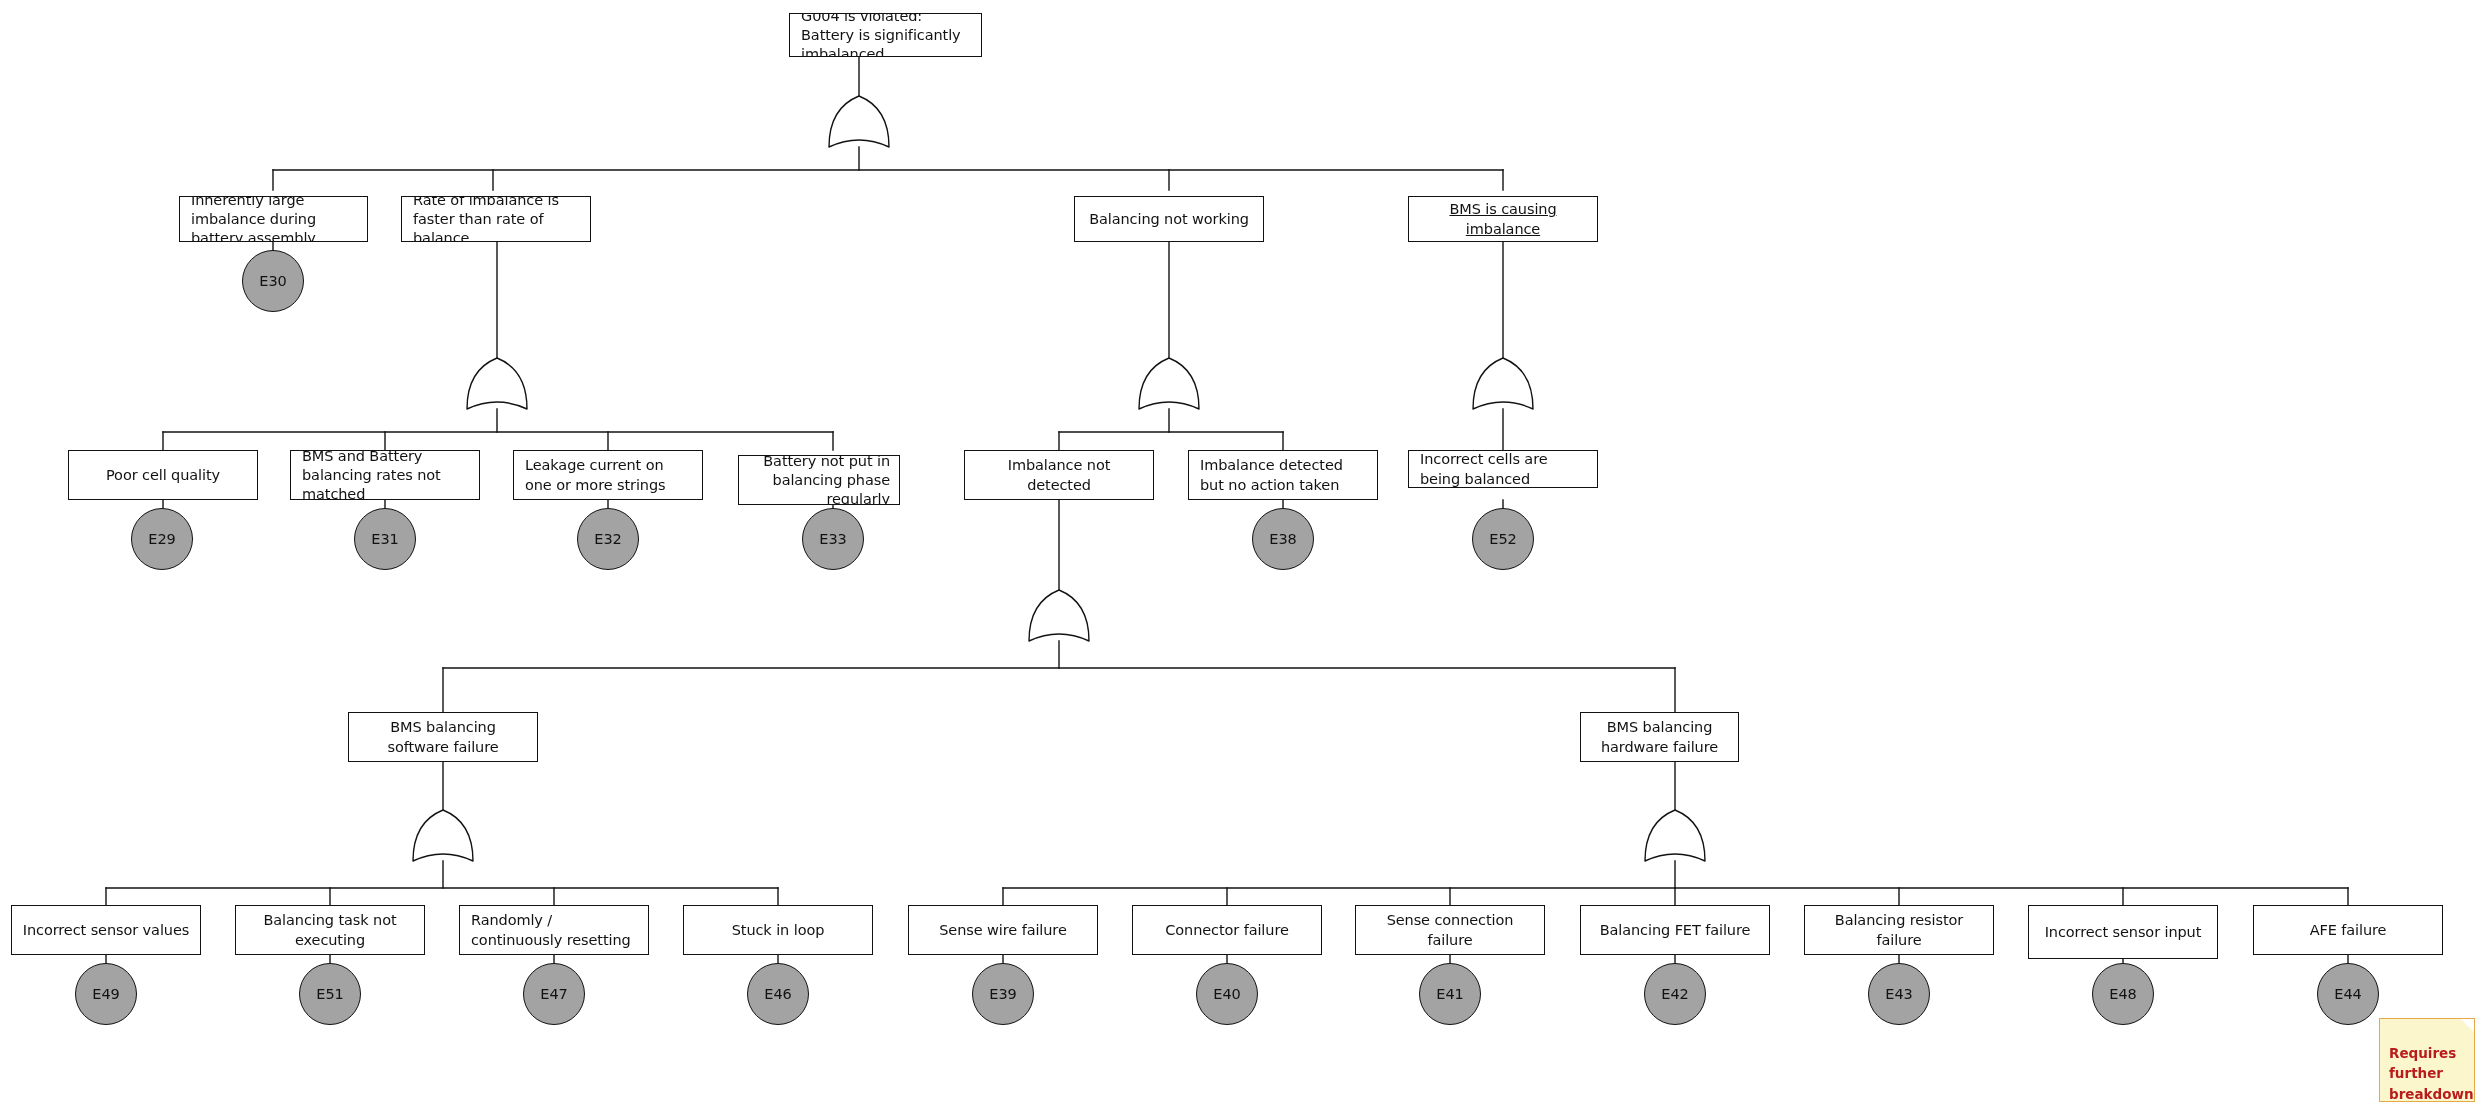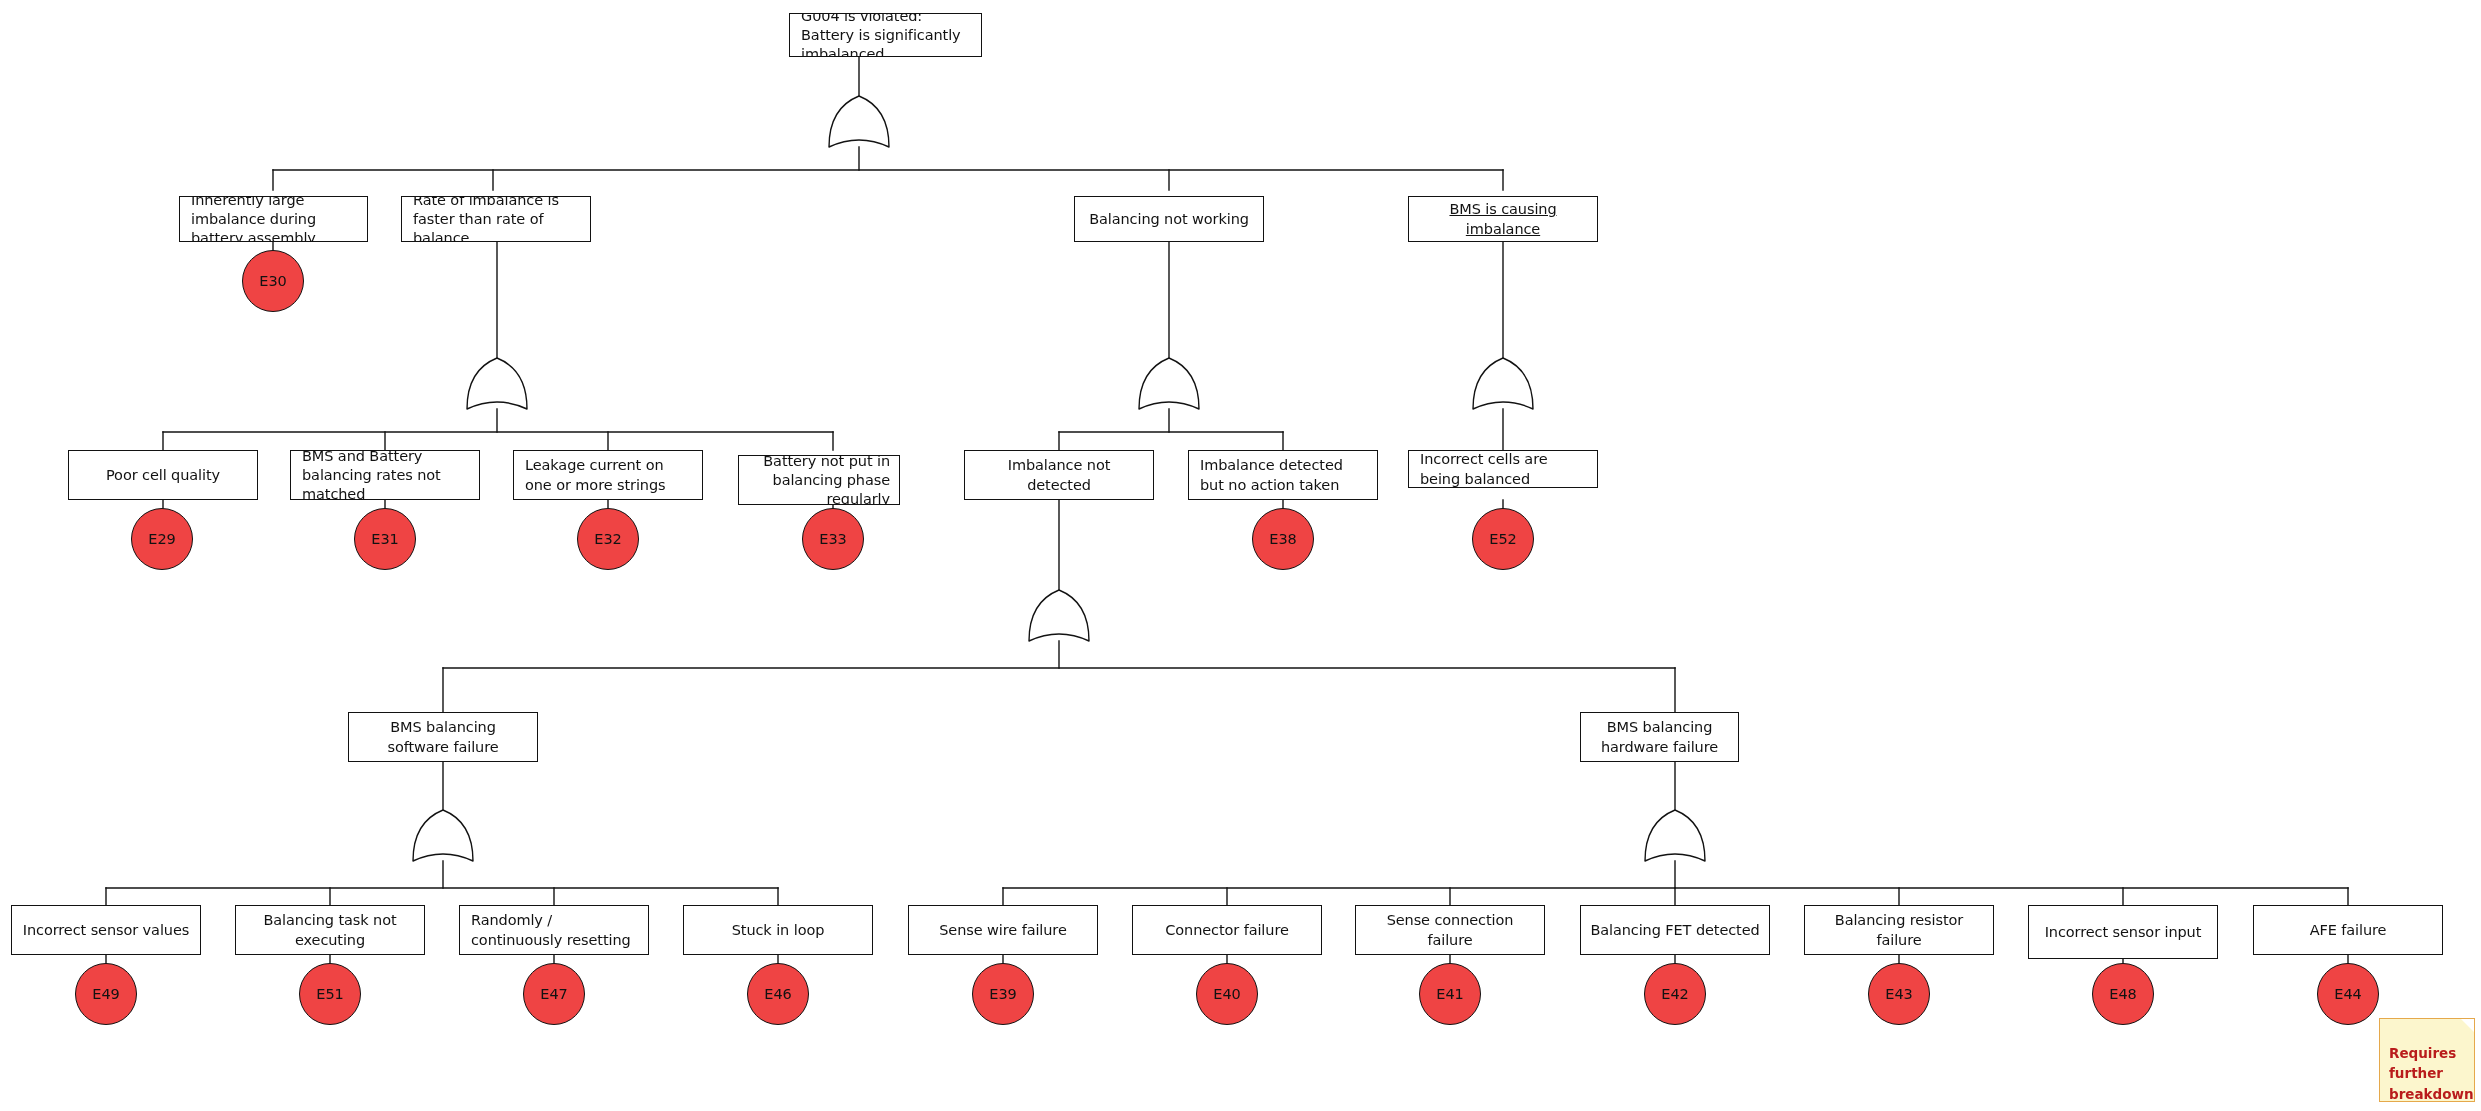--- a/index.html
+++ b/index.html
@@ -46,21 +46,21 @@
   }
   .node-box.left-txt {
     align-items: flex-start;
     text-align: left;
   }
   .ev-circle {
     position: absolute;
     box-sizing: border-box;
     border: 1.4px solid #121212;
     border-radius: 50%;
-    background: #ef4444;
+    background: #a3a3a3;
     color: #121212;
     font-size: 14.5px;
     display: flex;
     align-items: center;
     justify-content: center;
     letter-spacing: -0.1px;
   }
   .sticky {
     position: absolute;
     box-sizing: border-box;
@@ -316,21 +316,21 @@
   </div>
 
   <div class="node-box center-txt" style="left:1355px; top:905px; width:190px; height:50px;">
     <span>Sense connection failure</span>
   </div>
   <div class="ev-circle" style="left:1419px; top:963px; width:62px; height:62px;">
     <span>E41</span>
   </div>
 
   <div class="node-box center-txt" style="left:1580px; top:905px; width:190px; height:50px;">
-    <span>Balancing FET detected</span>
+    <span>Balancing FET failure</span>
   </div>
   <div class="ev-circle" style="left:1644px; top:963px; width:62px; height:62px;">
     <span>E42</span>
   </div>
 
   <div class="node-box center-txt" style="left:1804px; top:905px; width:190px; height:50px;">
     <span>Balancing resistor failure</span>
   </div>
   <div class="ev-circle" style="left:1868px; top:963px; width:62px; height:62px;">
     <span>E43</span>

